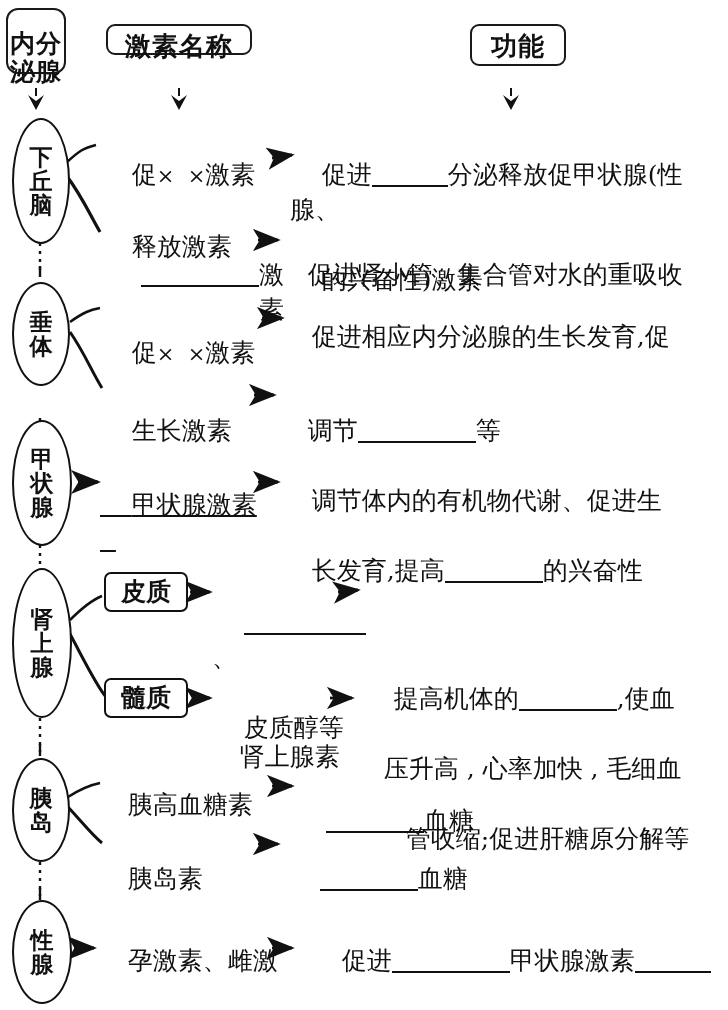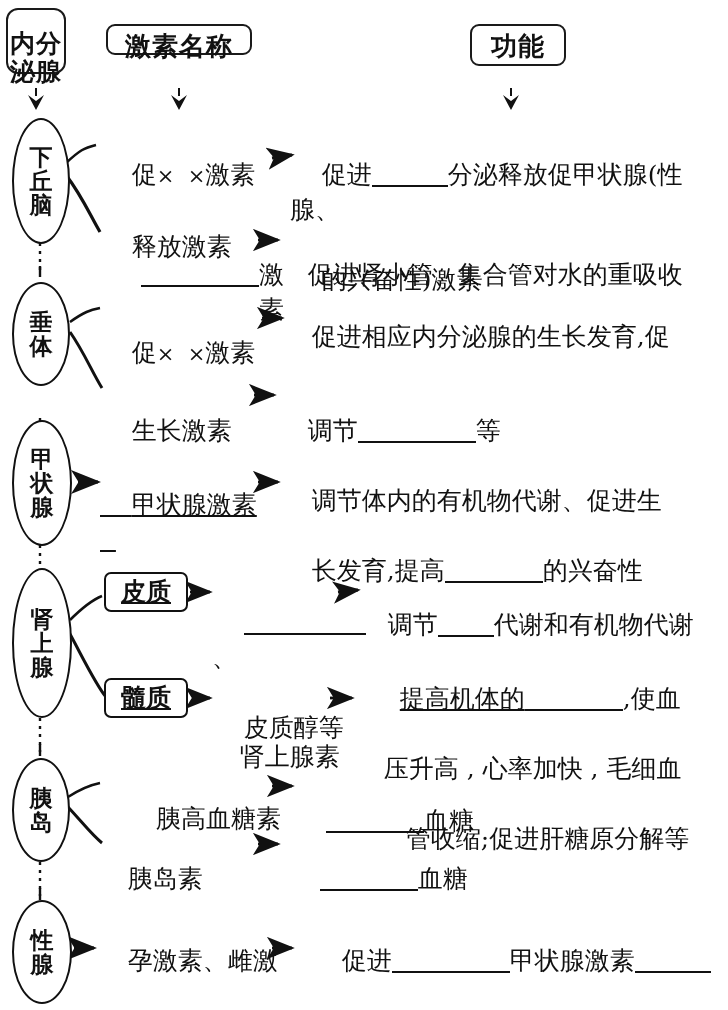--- a/index.html
+++ b/index.html
@@ -75,21 +75,20 @@
     border:2.4px solid #111;
     border-radius:7px;
     background:#fff;
     font-size:25px;
     font-weight:700;
     text-align:center;
     line-height:36px;
     width:84px;height:40px;
     box-sizing:border-box;
     z-index:3;
-    text-decoration:underline;
   }
 
   
   .txt{
     position:absolute;
     font-size:25px;
     line-height:35px;
     white-space:pre-wrap;
     z-index:2;
     letter-spacing:0px;
@@ -254,34 +253,31 @@
   </div>
   <div class="txt func" style="left:280px;top:448px;width:448px;">
     <span>调节体内的有机物代谢、促进生</span><br>
     <span>长发育,提高</span><span class="blank b-l"></span><span>的兴奋性</span>
   </div>
 
   <div class="txt hormone" style="left:212px;top:570px;width:160px;">
     <span class="blank b-xl" style="width:122px;"></span><span>、</span><br>
     <span>皮质醇等</span>
   </div>
-  <div class="txt func" style="left:356px;top:572px;width:372px;">
-    <span>调节</span><span class="blank b-s"></span><span>代谢和有机物代谢</span>
-  </div>
 
   <div class="txt hormone" style="left:208px;top:704px;width:160px;">
     <span>肾上腺素</span>
   </div>
   <div class="txt func" style="left:352px;top:646px;width:376px;">
-    <span style="margin-left:16px;text-decoration:underline;">提高机体的</span><span class="blank b-l"></span><span>,使血</span><br>
+    <span style="margin-left:10px;">提高机体的</span><span class="blank b-l"></span><span>,使血</span><br>
     <span>压升高 , 心率加快 , 毛细血</span><br>
     <span style="margin-left:22px;">管收缩;促进肝糖原分解等</span>
   </div>
 
-  <div class="txt hormone" style="left:96px;top:768px;width:190px;font-family:Liberation Mono, monospace;">
+  <div class="txt hormone" style="left:96px;top:752px;width:190px;">
     <span>胰高血糖素</span>
   </div>
   <div class="txt func" style="left:294px;top:768px;width:434px;">
     <span class="blank b-l"></span><span>血糖</span>
   </div>
 
   <div class="txt hormone" style="left:96px;top:826px;width:190px;">
     <span>胰岛素</span>
   </div>
   <div class="txt func" style="left:288px;top:826px;width:440px;">

